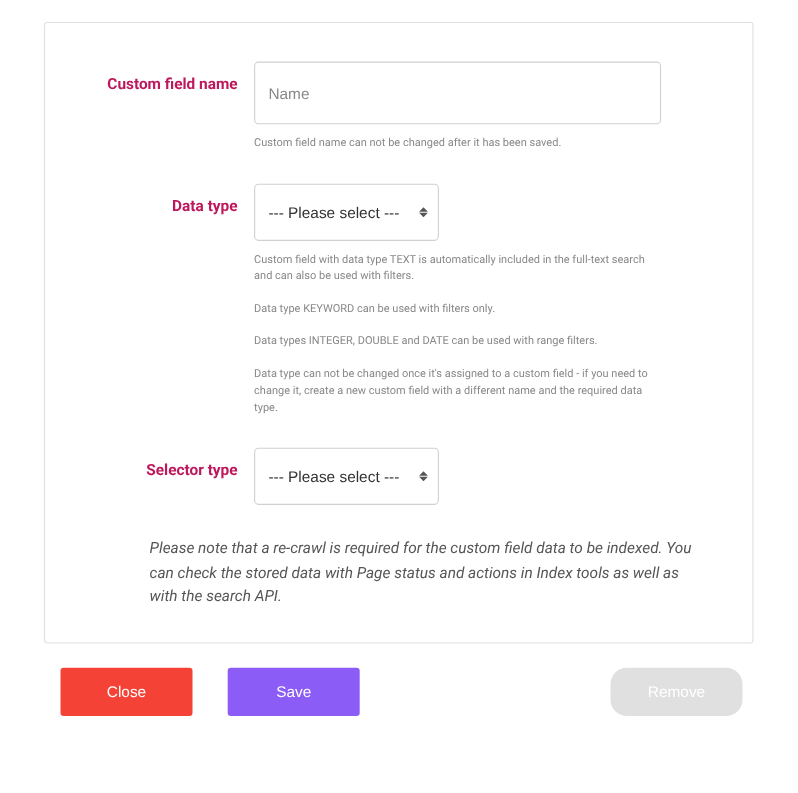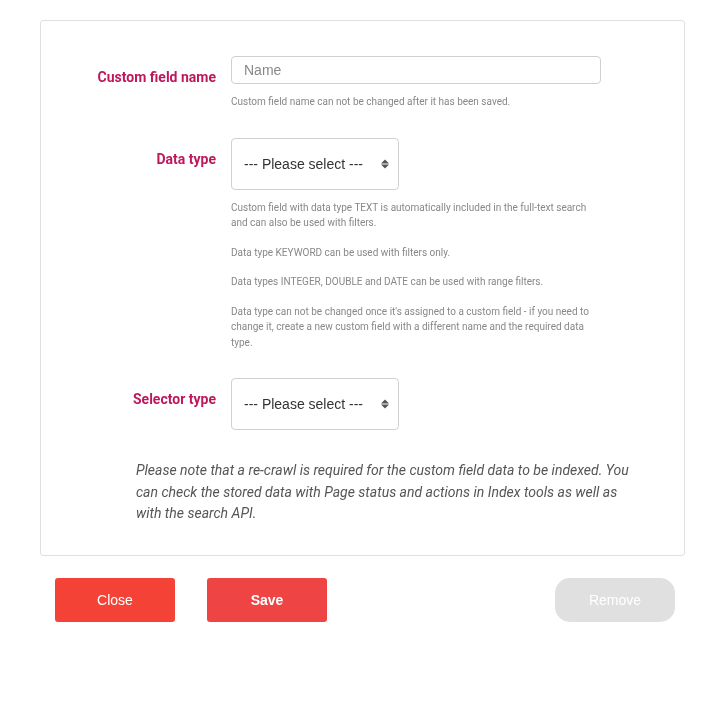--- a/index.html
+++ b/index.html
@@ -36,21 +36,21 @@
       color: #be185d;
       line-height: 1.3;
       padding-top: 12px;
     }
     .form-control-wrap {
       flex: 1;
     }
     .text-input {
       width: 100%;
       max-width: 370px;
-      height: 28px;
+      height: 57px;
       border: 1px solid #d0d0d0;
       border-radius: 4px;
       padding: 0 12px;
       font-size: 14px;
       color: #333;
       background: #fff;
     }
     .text-input::placeholder {
       color: #888;
     }
@@ -138,22 +138,21 @@
       font-size: 14px;
       cursor: pointer;
       color: #fff;
       font-weight: 400;
       padding: 0 24px;
     }
     .btn-close {
       background: #f44336;
     }
     .btn-save {
-      background: #ef4444;
-      font-weight: bold;
+      background: #8b5cf6;
     }
     .btn-remove {
       background: #e0e0e0;
       color: #fff;
       margin-left: auto;
       border-radius: 15px;
     }
   </style>
 </head>
 <body>

